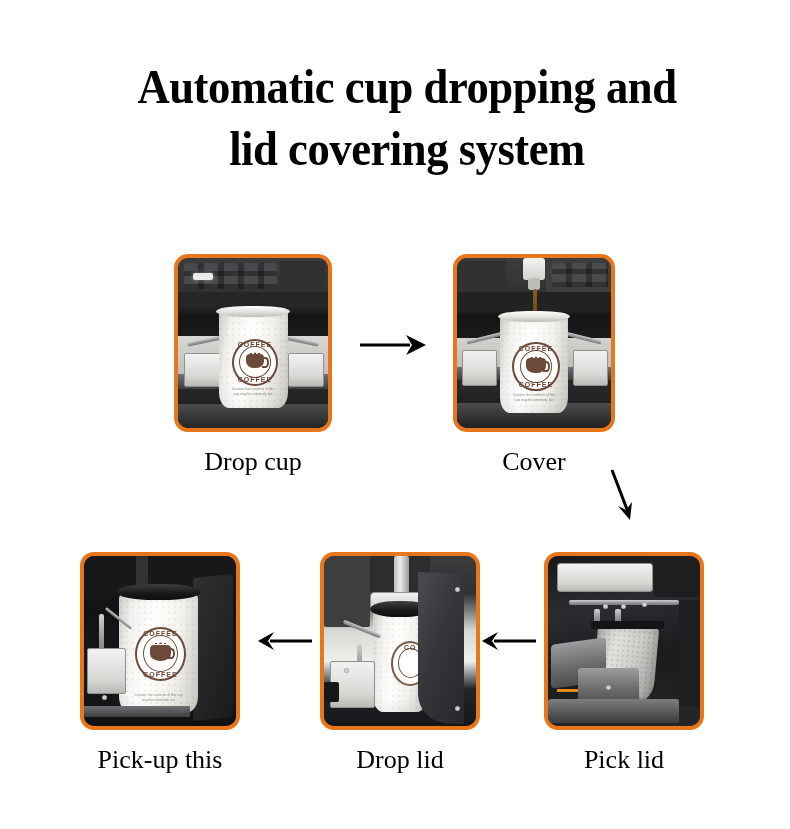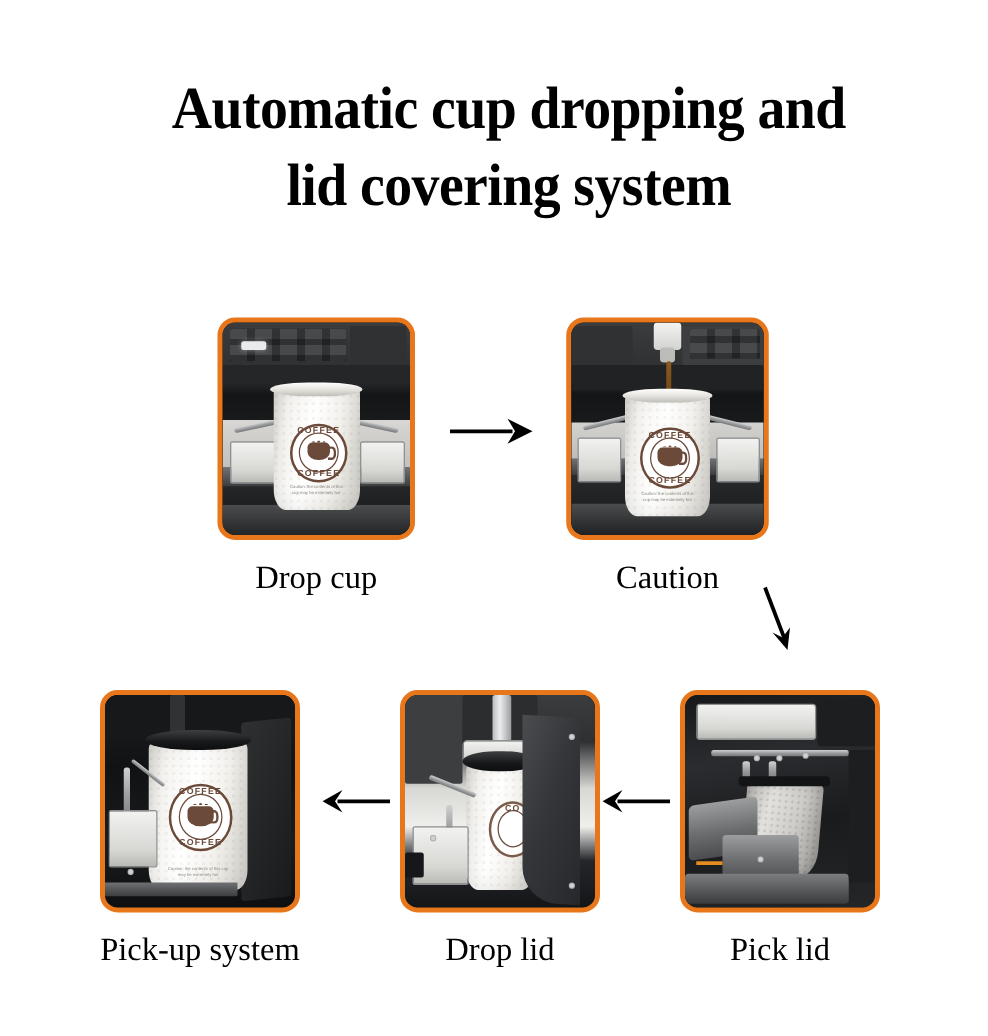--- a/index.html
+++ b/index.html
@@ -325,21 +325,21 @@
               <div class="steam"></div>
               <div class="cupicon"></div>
               <div class="word-top">COFFEE</div>
               <div class="word-bot">COFFEE</div>
             </div>
             <div class="cup-text" style="bottom:10%;">Caution: the contents of this cup may be extremely hot</div>
           </div>
         </div>
       </div>
     </div>
-    <div class="caption" style="left:453px; top:447px; width:162px;">Caution</div>
+    <div class="caption" style="left:453px; top:447px; width:162px;">Cover</div>
   </div>
 
   <div class="arrow" style="left:604px; top:466px;">
     <svg width="42" height="58" viewBox="0 0 42 58" aria-hidden="true">
       <line x1="8" y1="4" x2="24" y2="46" stroke="#000" stroke-width="3"></line>
       <polygon points="14,40 26,54 28,36 22,44" fill="#000"></polygon>
     </svg>
   </div>
 
   <div class="cell">
@@ -445,16 +445,16 @@
           </div>
 
           <div class="arm" style="left:10%; top:34%; width:5px; height:28%;"></div>
           <div class="arm" style="left:12%; top:36%; width:22%; height:3px; transform:rotate(38deg);"></div>
           <div class="pad" style="left:2%; top:54%; width:24%; height:26%;"></div>
           <div class="screw" style="left:12%; top:82%;"></div>
           <div class="shelf" style="left:0; top:88%; width:70%; height:7%;"></div>
         </div>
       </div>
     </div>
-    <div class="caption" style="left:60px; top:745px; width:200px;">Pick-up system</div>
+    <div class="caption" style="left:60px; top:745px; width:200px;">Pick-up this</div>
   </div>
 
 </div>
 
 </body></html>

